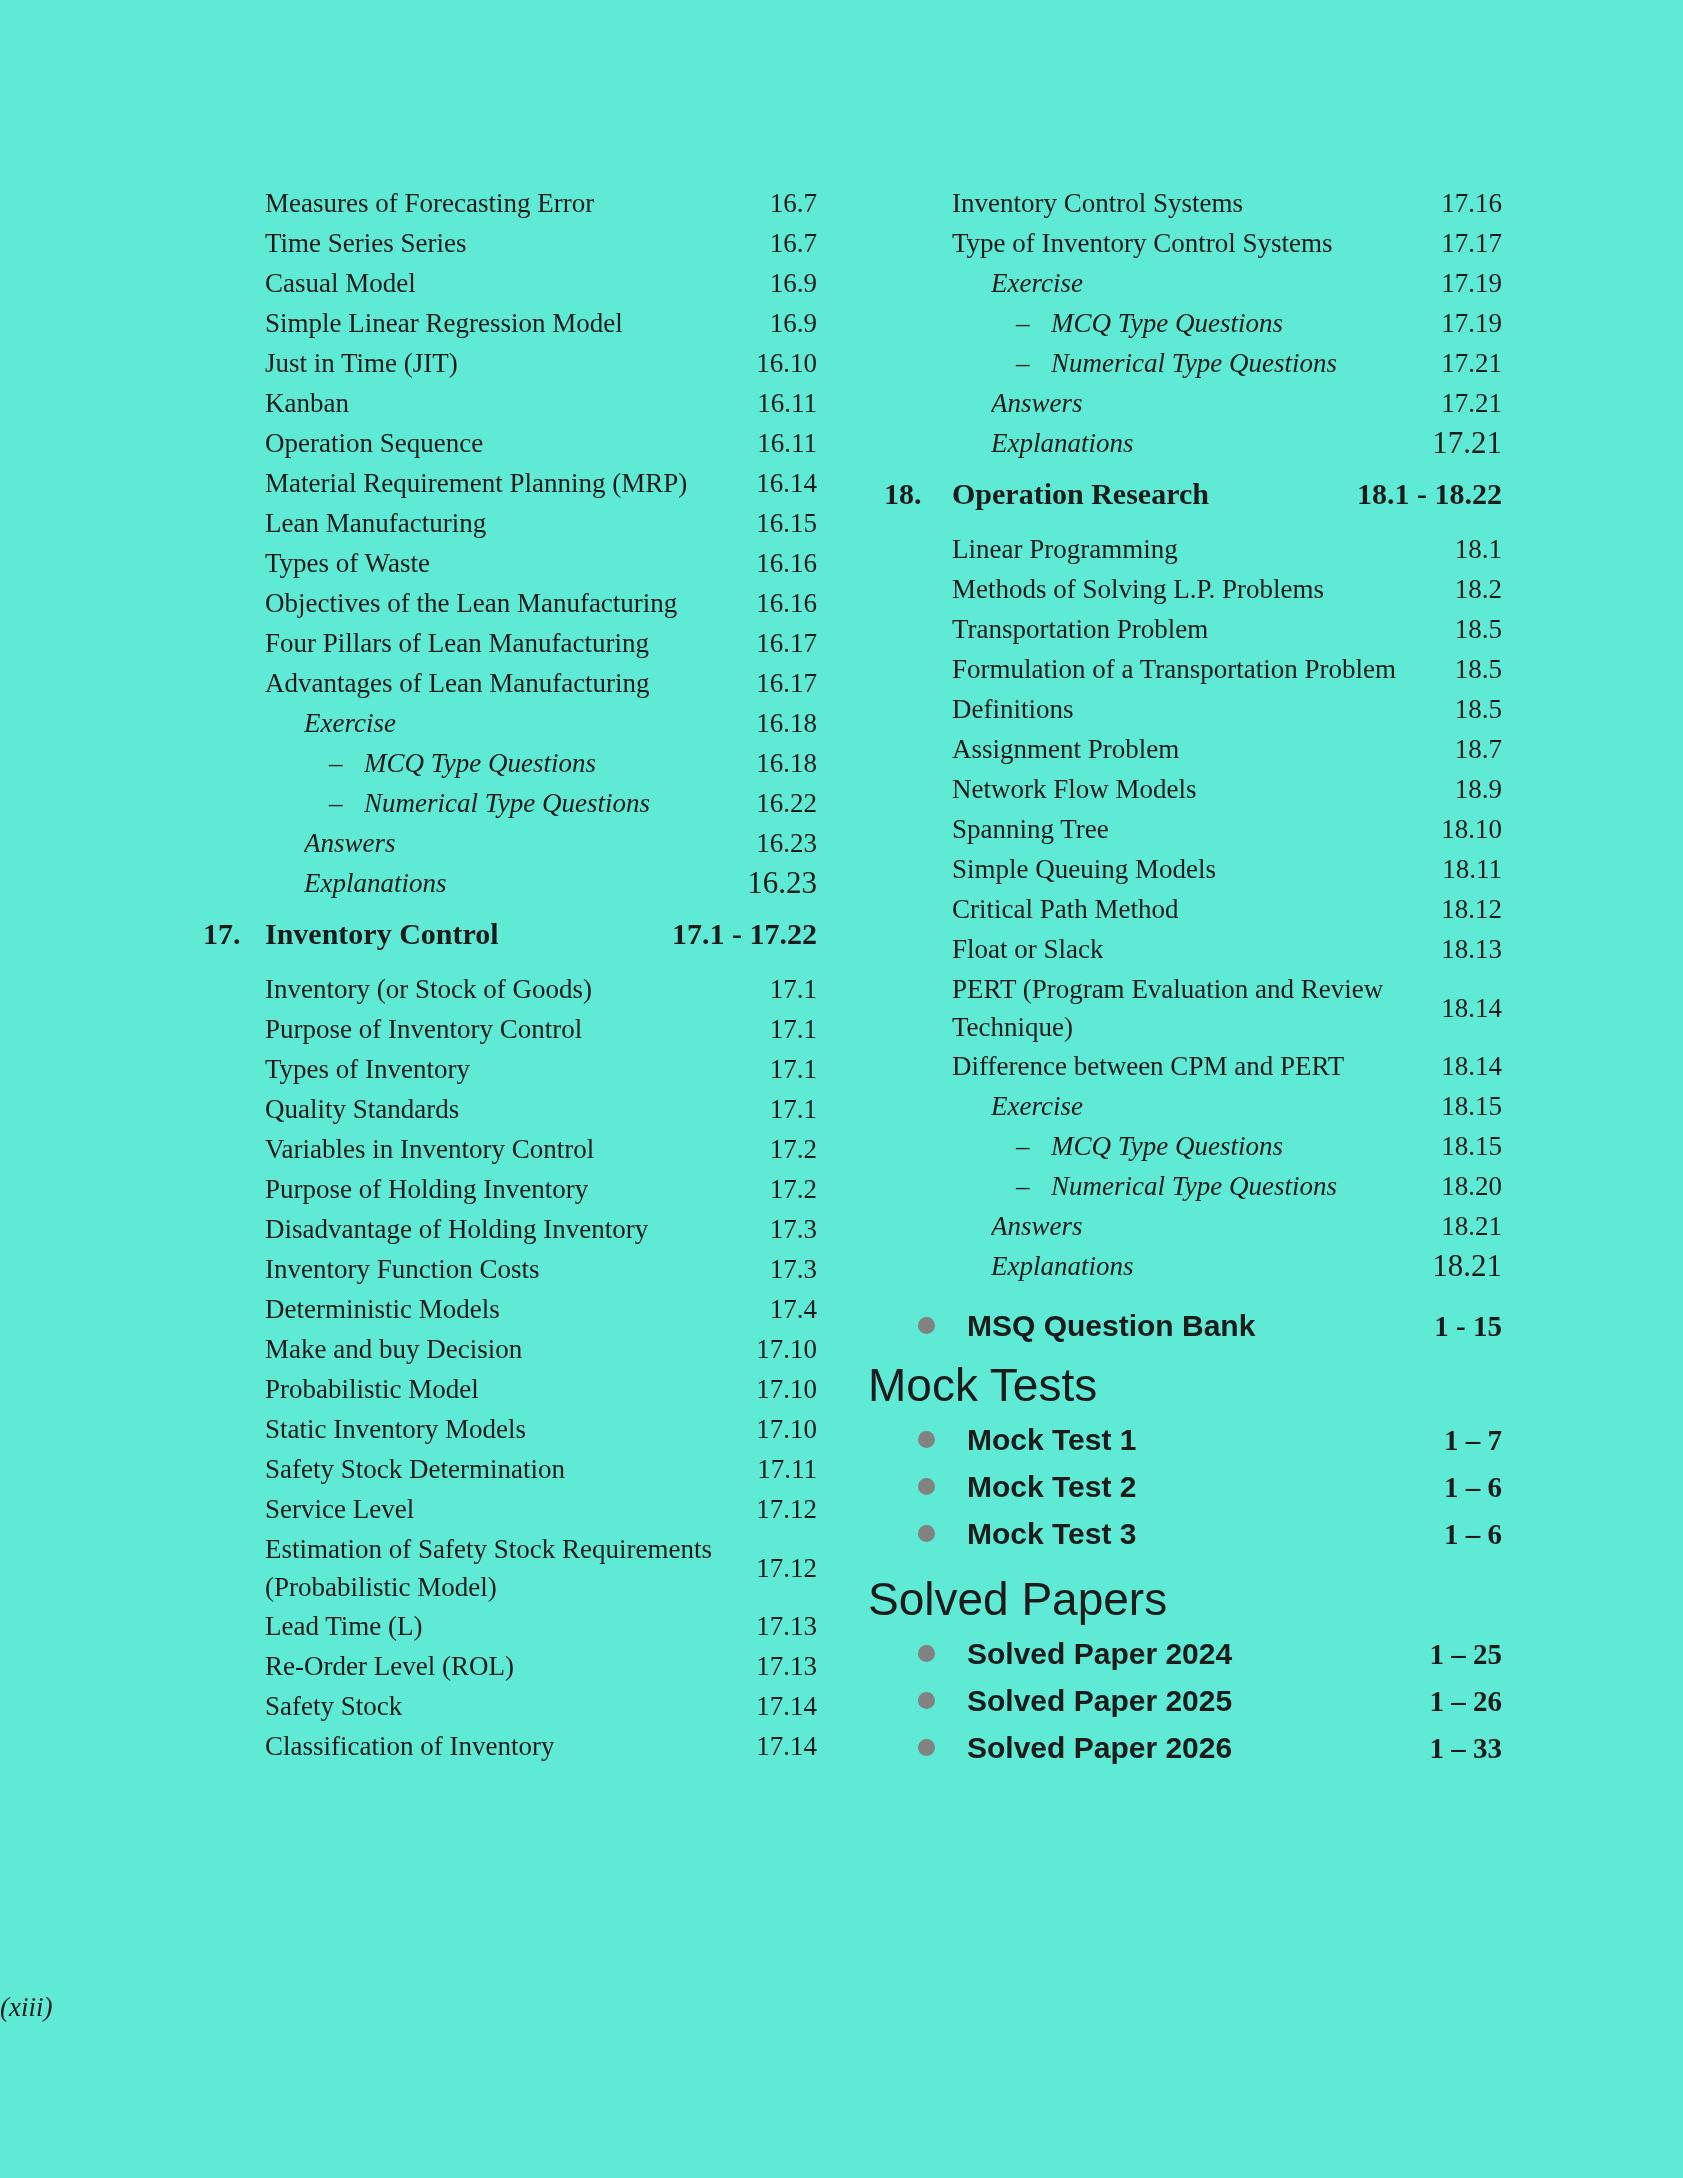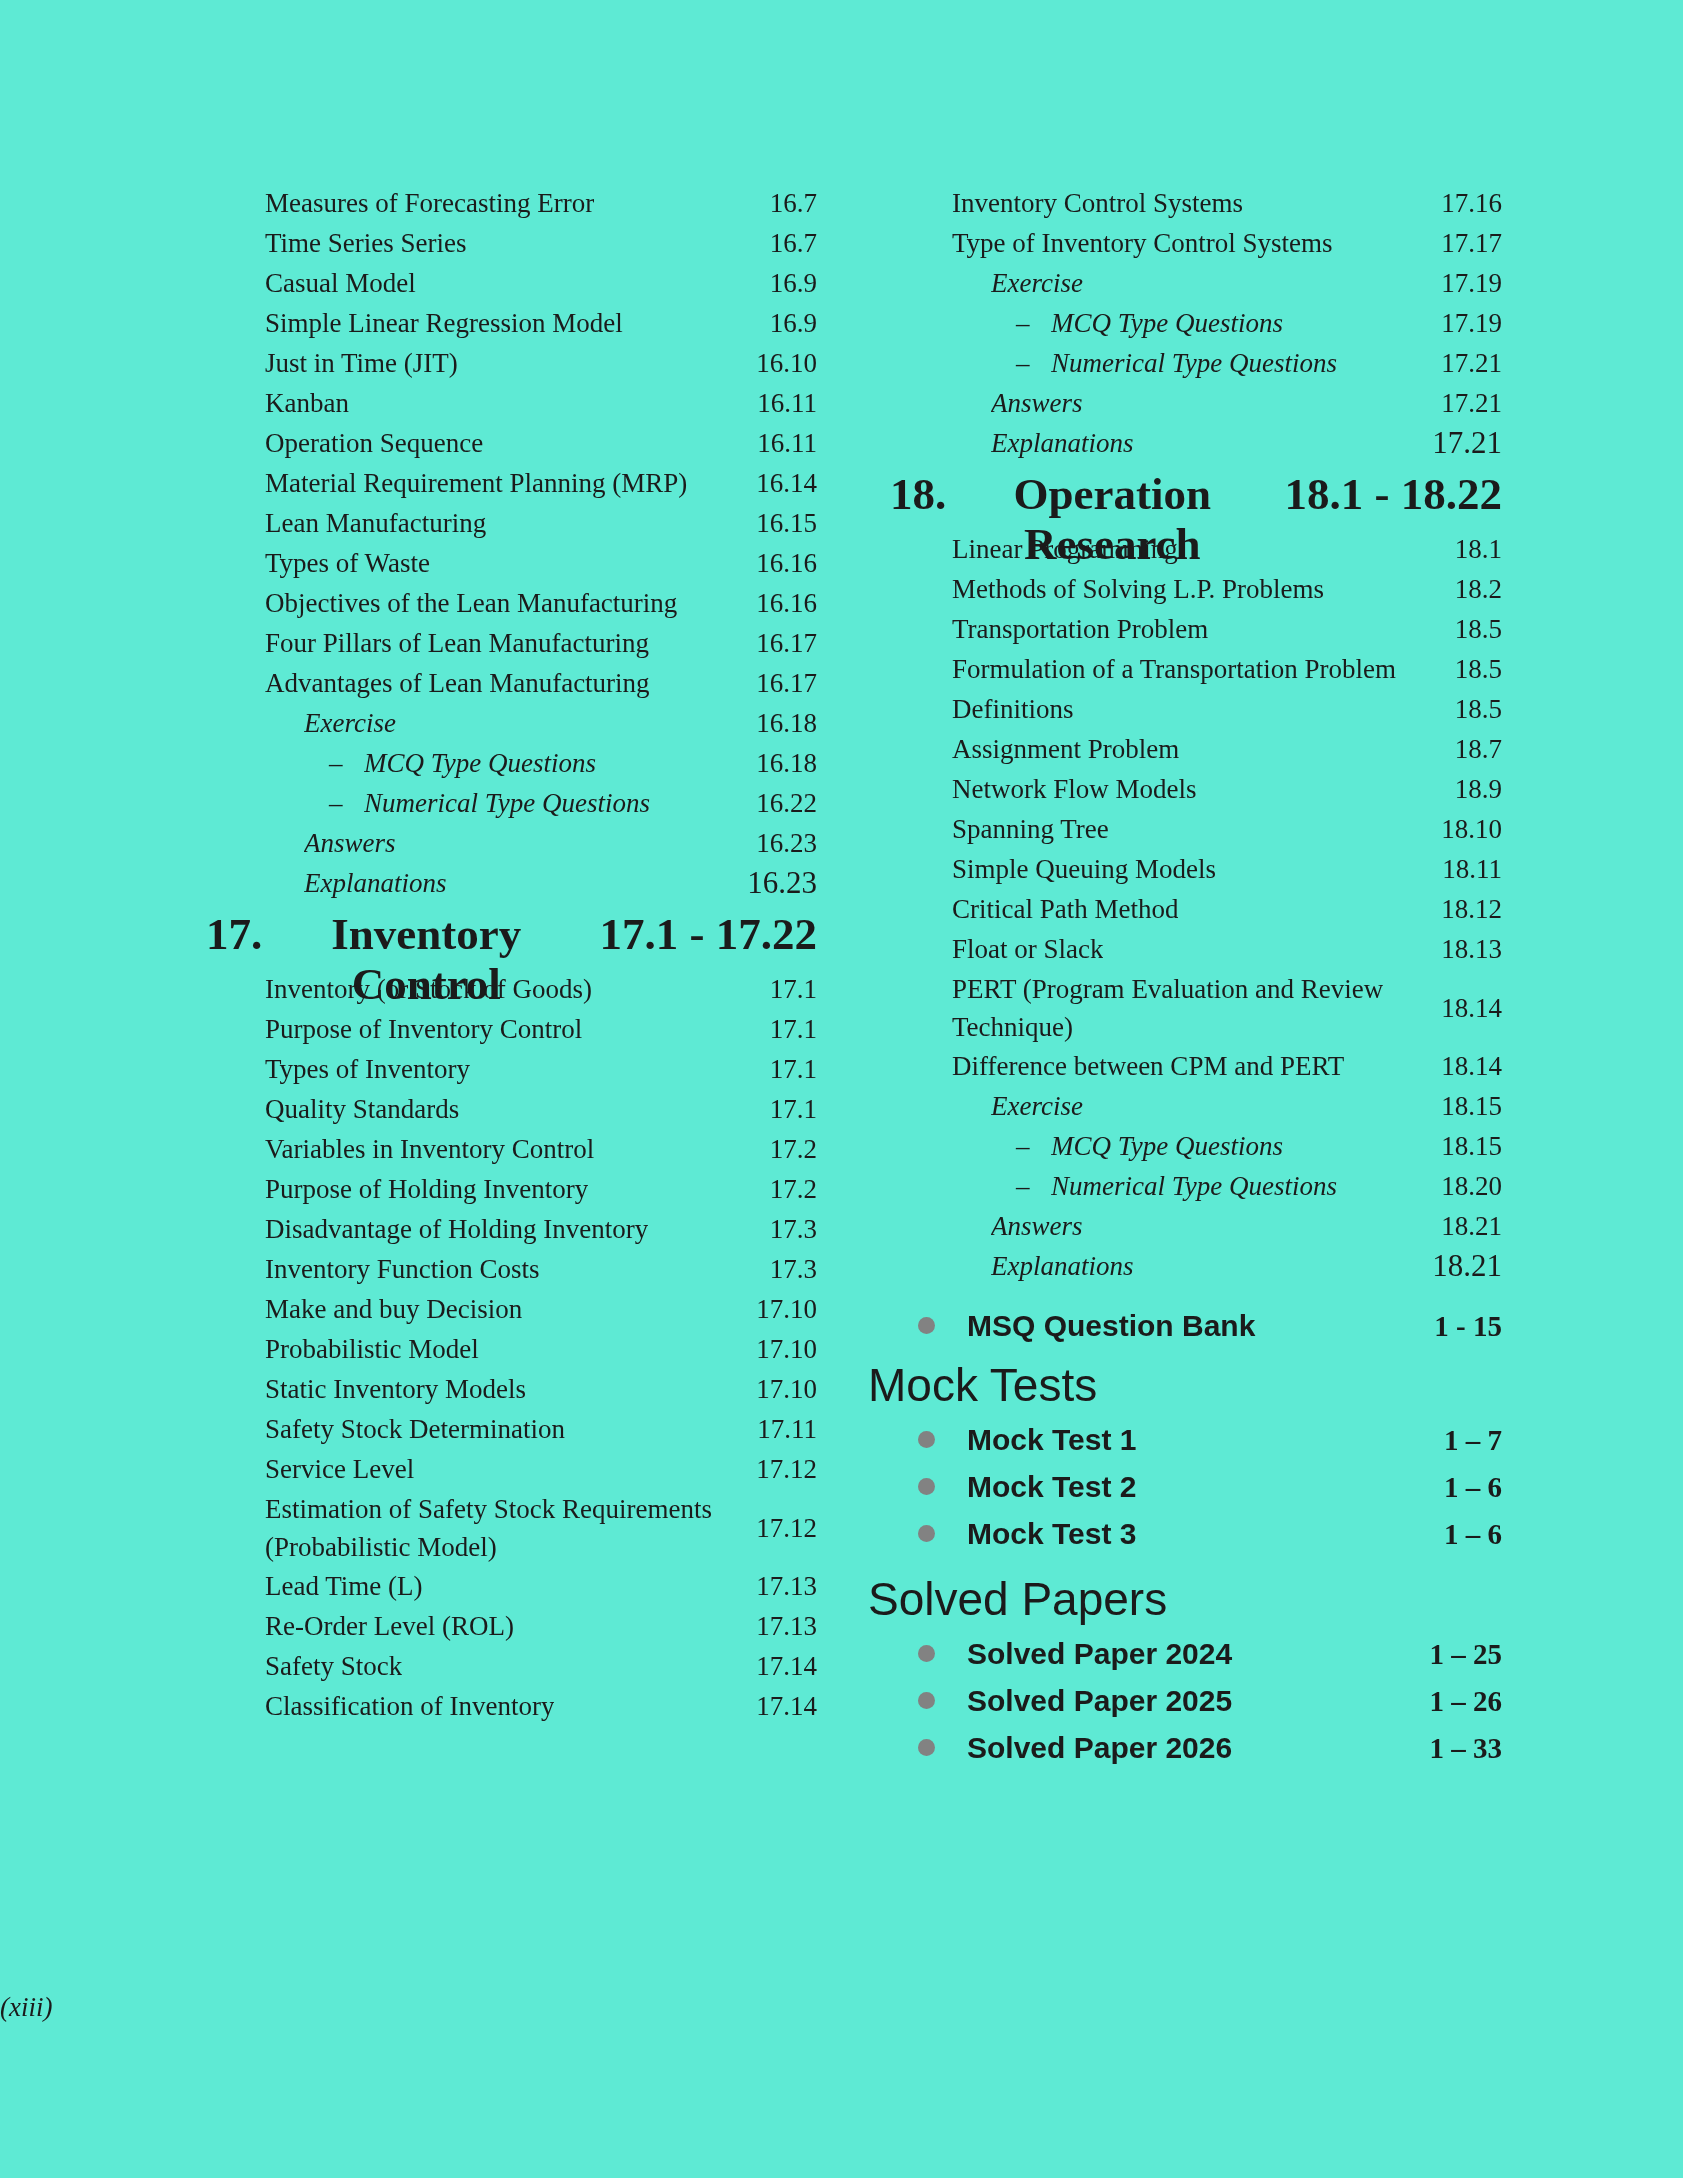--- a/index.html
+++ b/index.html
@@ -13,21 +13,21 @@
   .e .t{white-space:nowrap;min-width:0;overflow:hidden;}
   .pg{margin-left:auto;padding-left:12px;white-space:nowrap;}
   .sub{padding-left:var(--i2);font-style:italic;align-items:flex-end;}
   .dash{padding-left:var(--i3);font-style:italic;}
   .dash .dm{width:35px;flex:none;}
   .sub .pg,.dash .pg{font-style:normal;}
   .pg-lg .pg{font-size:31px;}
   .two{height:77px;align-items:center;}
   .two .t{white-space:pre-line;line-height:38px;}
   .two .pg{line-height:38px;}
-  .ch{font-weight:bold;font-size:45px;height:50px;line-height:50px;margin-top:6px;margin-bottom:10px;padding-left:var(--i0);text-align:center;}
+  .ch{font-weight:bold;font-size:30px;height:50px;line-height:50px;margin-top:6px;margin-bottom:10px;padding-left:var(--i0);}
   .ch .cn{width:calc(var(--i1) - var(--i0));flex:none;}
   .bl{height:47px;line-height:47px;padding-left:var(--bx);gap:14px;}
   .bl .dot{width:17px;height:17px;border-radius:50%;background:#828282;margin-right:18px;flex:none;align-self:center;}
   .bl .bt{font-family:"Liberation Sans","DejaVu Sans",sans-serif;font-weight:bold;font-size:30px;white-space:nowrap;}
   .bl .pg{font-weight:bold;font-size:29px;}
   .bl-msq{margin-top:16px;}
   .hd{font-family:"Liberation Sans","DejaVu Sans",sans-serif;font-size:46px;height:61px;line-height:61px;}
   .hd-mock{margin-top:6px;}
   .hd-solved{margin-top:12px;}
   .footer{position:absolute;top:1992px;left:0;width:100%;font-style:italic;font-size:27px;}
@@ -143,20 +143,24 @@
       </div>
     <div class="row e">
         <span class="t">Disadvantage of Holding Inventory</span>
         <span class="pg">17.3</span>
       </div>
     <div class="row e">
         <span class="t">Inventory Function Costs</span>
         <span class="pg">17.3</span>
       </div>
     <div class="row e">
+        <span class="t">Deterministic Models</span>
+        <span class="pg">17.4</span>
+      </div>
+    <div class="row e">
         <span class="t">Make and buy Decision</span>
         <span class="pg">17.10</span>
       </div>
     <div class="row e">
         <span class="t">Probabilistic Model</span>
         <span class="pg">17.10</span>
       </div>
     <div class="row e">
         <span class="t">Static Inventory Models</span>
         <span class="pg">17.10</span>

